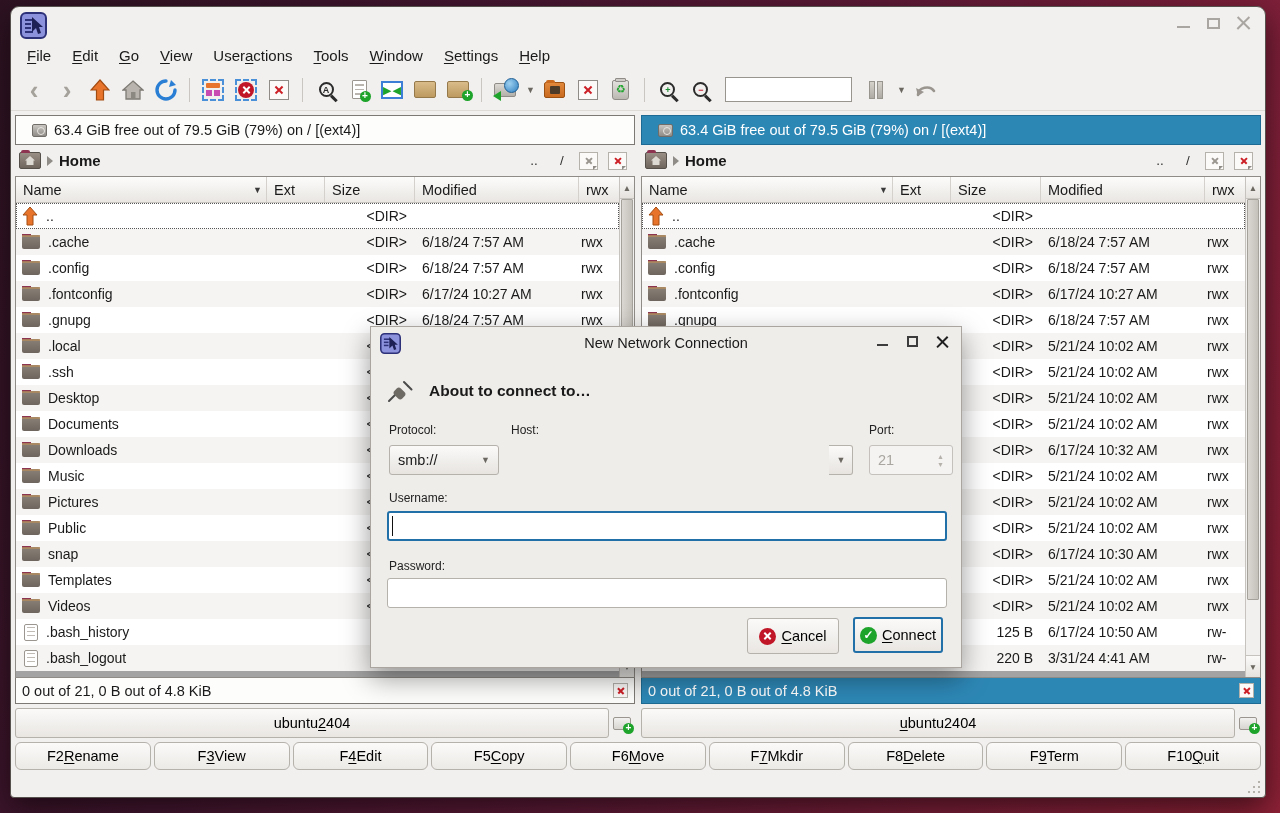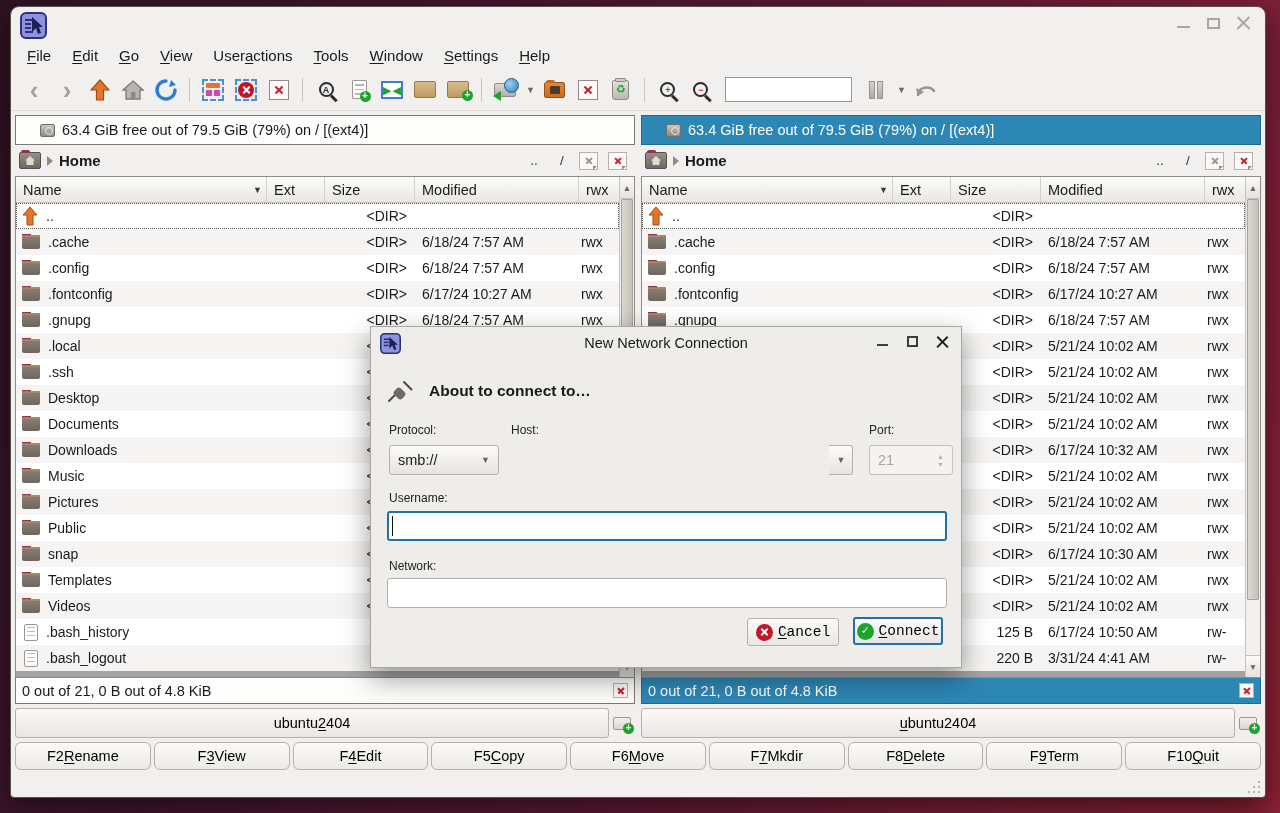--- a/index.html
+++ b/index.html
@@ -71,21 +71,21 @@
   .tb-input { width:127px; height:25px; border:1px solid #98948e; background:#fff; margin:0 4px; padding:0 5px; font-size:13px;
     font-family:inherit; }
   .cols-ico { display:flex; gap:2px; }
   .cols-ico span { width:6px; height:18px; background:linear-gradient(#d5d2cc,#aeaaa4); border:1px solid #98948e; }
   .svgico { display:block; }
 
   
   .panes { flex:1; display:flex; gap:6px; padding:4px 4px 0; min-height:0; }
   .pane { flex:1; display:flex; flex-direction:column; min-width:0; }
   .drivebar { height:30px; border:1px solid #7c7873; background:#fdfdfc; display:flex; align-items:center; gap:7px;
-    padding:0 24px; font-size:14.5px; flex:none; }
+    padding:0 16px; font-size:14.5px; flex:none; }
   .pane.active .drivebar { background:#2d87b5; color:#fff; border-color:#1d6b94; }
   .drive-ico { width:15px; height:13px; border-radius:2px; background:linear-gradient(#c9c6c1,#8f8b86); border:1px solid #716d68; position:relative; flex:none; }
   .drive-ico::before { content:''; position:absolute; left:3.5px; top:2.5px; width:6px; height:6px; border-radius:50%; border:1.6px solid #e8e6e2; }
 
   .tabrow { height:31px; display:flex; align-items:center; gap:6px; padding:0 4px; font-size:15px; flex:none; }
   .homefold { width:22px; height:17px; background:linear-gradient(#9a8f85,#6f665e); border:1px solid #55504a; border-radius:2px; position:relative;
     display:flex; align-items:center; justify-content:center; }
   .homefold::before { content:''; position:absolute; left:1px; top:-3px; width:9px; height:3px; background:#8d3550; border-radius:2px 2px 0 0; }
   .homefold svg { position:relative; }
   .crumb-arrow { width:0; height:0; border-top:5px solid transparent; border-bottom:5px solid transparent; border-left:6px solid #8f8b86; }
@@ -183,22 +183,22 @@
   .host-clear { position:absolute; right:7px; top:6px; }
   .host-dd { position:absolute; left:458px; top:118px; width:24px; height:30px; border:1px solid #b5b1ab; border-left:none;
     border-radius:0 3px 3px 0; background:linear-gradient(#fbfaf9,#e7e4e0); display:flex; align-items:center; justify-content:center; }
   .port-spin { position:absolute; left:498px; top:118px; width:84px; height:30px; border:1px solid #c4c1bc; border-radius:3px;
     background:#f4f3f1; display:flex; align-items:center; padding:0 8px; font-size:14.5px; color:#a9a5a0; }
   .spin-arrows { margin-left:auto; display:flex; flex-direction:column; gap:3px; font-size:7px; color:#b5b1ab; line-height:5px; }
   .dlg-input { position:absolute; left:16px; width:560px; height:30px; border:1px solid #b5b1ab; border-radius:3px;
     background:#fff; font-size:14.5px; font-family:inherit; padding:0 8px; }
   .dlg-input.focused { border:2px solid #2270a8; }
   .caret { position:absolute; left:21px; width:1.4px; height:20px; background:#111; }
-  .dlg-btn { position:absolute; height:28px; border:1px solid #b5b1ab; border-radius:3px; background:linear-gradient(#fbfaf9,#e9e6e2);
-    display:flex; align-items:center; justify-content:center; gap:5px; font-size:14.5px; font-family:Liberation Mono, monospace; }
+  .dlg-btn { position:absolute; height:36px; border:1px solid #b5b1ab; border-radius:3px; background:linear-gradient(#fbfaf9,#e9e6e2);
+    display:flex; align-items:center; justify-content:center; gap:5px; font-size:14.5px; font-family:Liberation Sans, sans-serif; }
   .dlg-btn.focusring { border:2px solid #2270a8; }
   .circ { width:17px; height:17px; border-radius:50%; position:relative; flex:none; }
   .circ.red { background:#c01627; }
   .circ.red::before,.circ.red::after { content:''; position:absolute; left:4px; top:7.5px; width:9px; height:2px; background:#fff; }
   .circ.red::before { transform:rotate(45deg);} .circ.red::after { transform:rotate(-45deg);}
   .circ.green { background:#1ea32b; color:#fff; font-size:12px; font-weight:bold; text-align:center; line-height:16px; }
 </style>
 </head>
 <body>
 
@@ -953,21 +953,21 @@
       <span class="spin-arrows">
           <span>▲</span>
           <span>▼</span>
         </span>
     </div>
 
     <span class="dlg-label" style="left:18px;top:164px;">Username:</span>
     <input class="dlg-input focused" style="top: 184px;" type="text" value="">
     <span class="caret" style="top:189px;"></span>
 
-    <span class="dlg-label" style="left:18px;top:232px;">Network:</span>
+    <span class="dlg-label" style="left:18px;top:232px;">Password:</span>
     <input class="dlg-input" style="top: 251px;" type="password" value="">
 
     <button class="dlg-btn" style="left:376px;top:291px;width:92px;">
       <span class="circ red"></span>
       <span><span class="u">C</span><span>ancel</span></span>
     </button>
     <button class="dlg-btn focusring" style="left:482px;top:290px;width:90px;">
       <span class="circ green">✓</span>
       <span><span class="u">C</span><span>onnect</span></span>
     </button>

